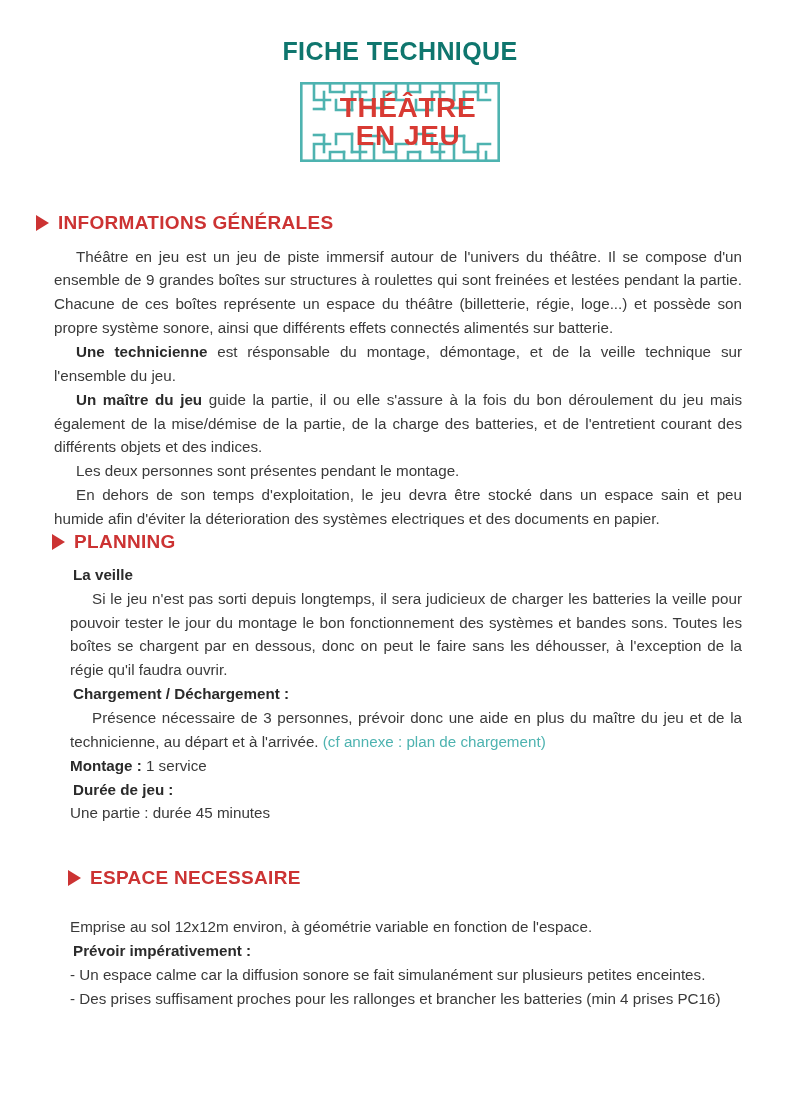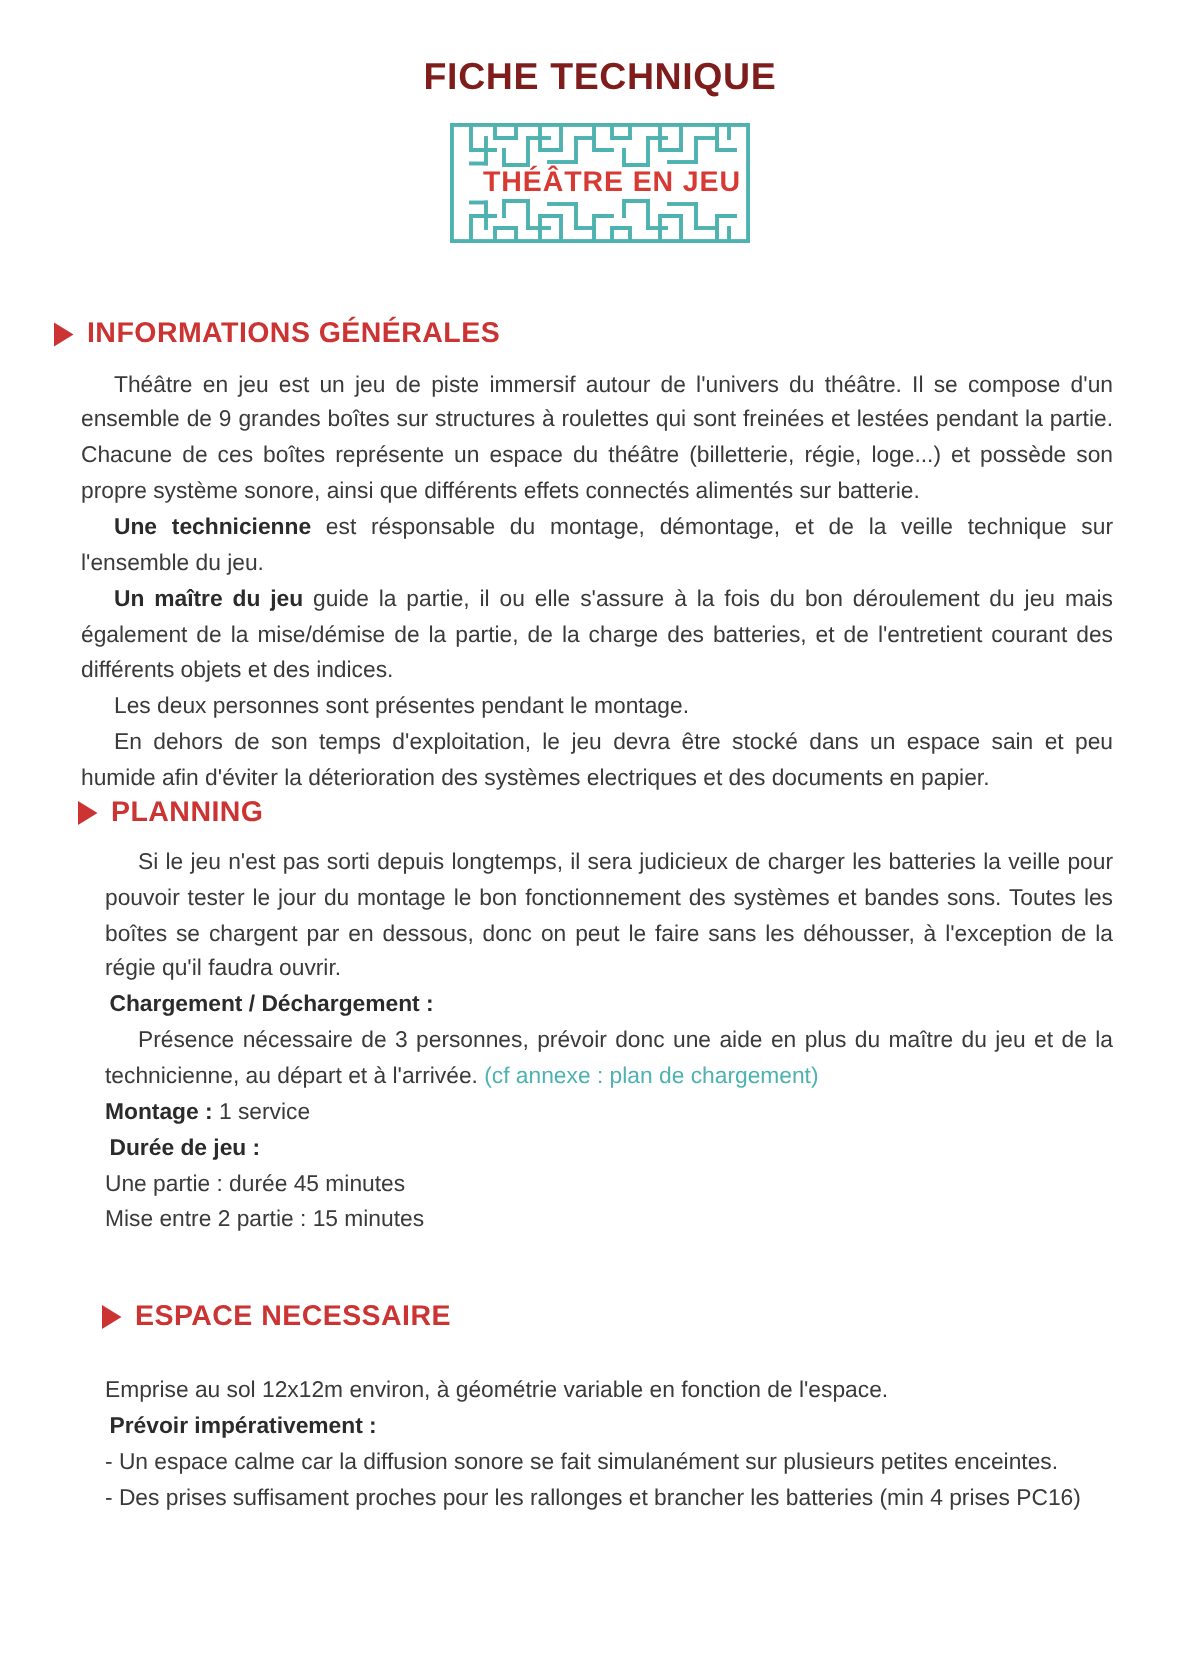--- a/index.html
+++ b/index.html
@@ -20,21 +20,21 @@
     width: 800px;
     height: 1118px;
     box-sizing: border-box;
     padding: 0;
     position: relative;
   }
 
   
   .doc-title {
     text-align: center;
-    color: #7f1d1d;
+    color: #0f766e;
     font-weight: bold;
     font-size: 25px;
     letter-spacing: 0.4px;
     margin: 0;
     padding-top: 38px;
     line-height: 1.1;
   }
 
   .logo-wrap {
     display: flex;
@@ -48,21 +48,21 @@
   }
   .logo svg { display: block; }
   .logo-text {
     position: absolute;
     left: 16px; right: 0;
     top: 50%;
     transform: translateY(-50%);
     text-align: center;
     color: #d83a33;
     font-weight: bold;
-    font-size: 19px;
+    font-size: 28px;
     letter-spacing: 0.6px;
     line-height: 1;
     font-family: "Liberation Sans", sans-serif;
   }
 
   
   .section {
     padding-left: 52px;
     padding-right: 55px;
   }
@@ -207,27 +207,27 @@
       <p class="para">En dehors de son temps d'exploitation, le jeu devra être stocké dans un espace sain et peu humide afin d'éviter la déterioration des systèmes electriques et des documents en papier.</p>
     </div>
   </div>
 
   <div class="section" id="s-planning">
     <div class="section-title">
       <span class="tri"></span>
       <span>PLANNING</span>
     </div>
     <div class="body-block">
+      <p class="subhead">La veille</p>
       <p class="para">Si le jeu n'est pas sorti depuis longtemps, il sera judicieux de charger les batteries la veille pour pouvoir tester le jour du montage le bon fonctionnement des systèmes et bandes sons. Toutes les boîtes se chargent par en dessous, donc on peut le faire sans les déhousser, à l'exception de la régie qu'il faudra ouvrir.</p>
       <p class="subhead">Chargement / Déchargement :</p>
       <p class="para"><span>Présence nécessaire de 3 personnes, prévoir donc une aide en plus du maître du jeu et de la technicienne, au départ et à l'arrivée. </span><span class="teal">(cf annexe : plan de chargement)</span></p>
       <p class="line"><span class="lead">Montage :</span><span> 1 service</span></p>
       <p class="subhead">Durée de jeu :</p>
       <p class="line">Une partie : durée 45 minutes</p>
-      <p class="line">Mise entre 2 partie : 15 minutes</p>
     </div>
   </div>
 
   <div class="section" id="s-espace">
     <div class="section-title">
       <span class="tri"></span>
       <span>ESPACE NECESSAIRE</span>
     </div>
     <div class="body-block">
       <p class="line">Emprise au sol 12x12m environ, à géométrie variable en fonction de l'espace.</p>

